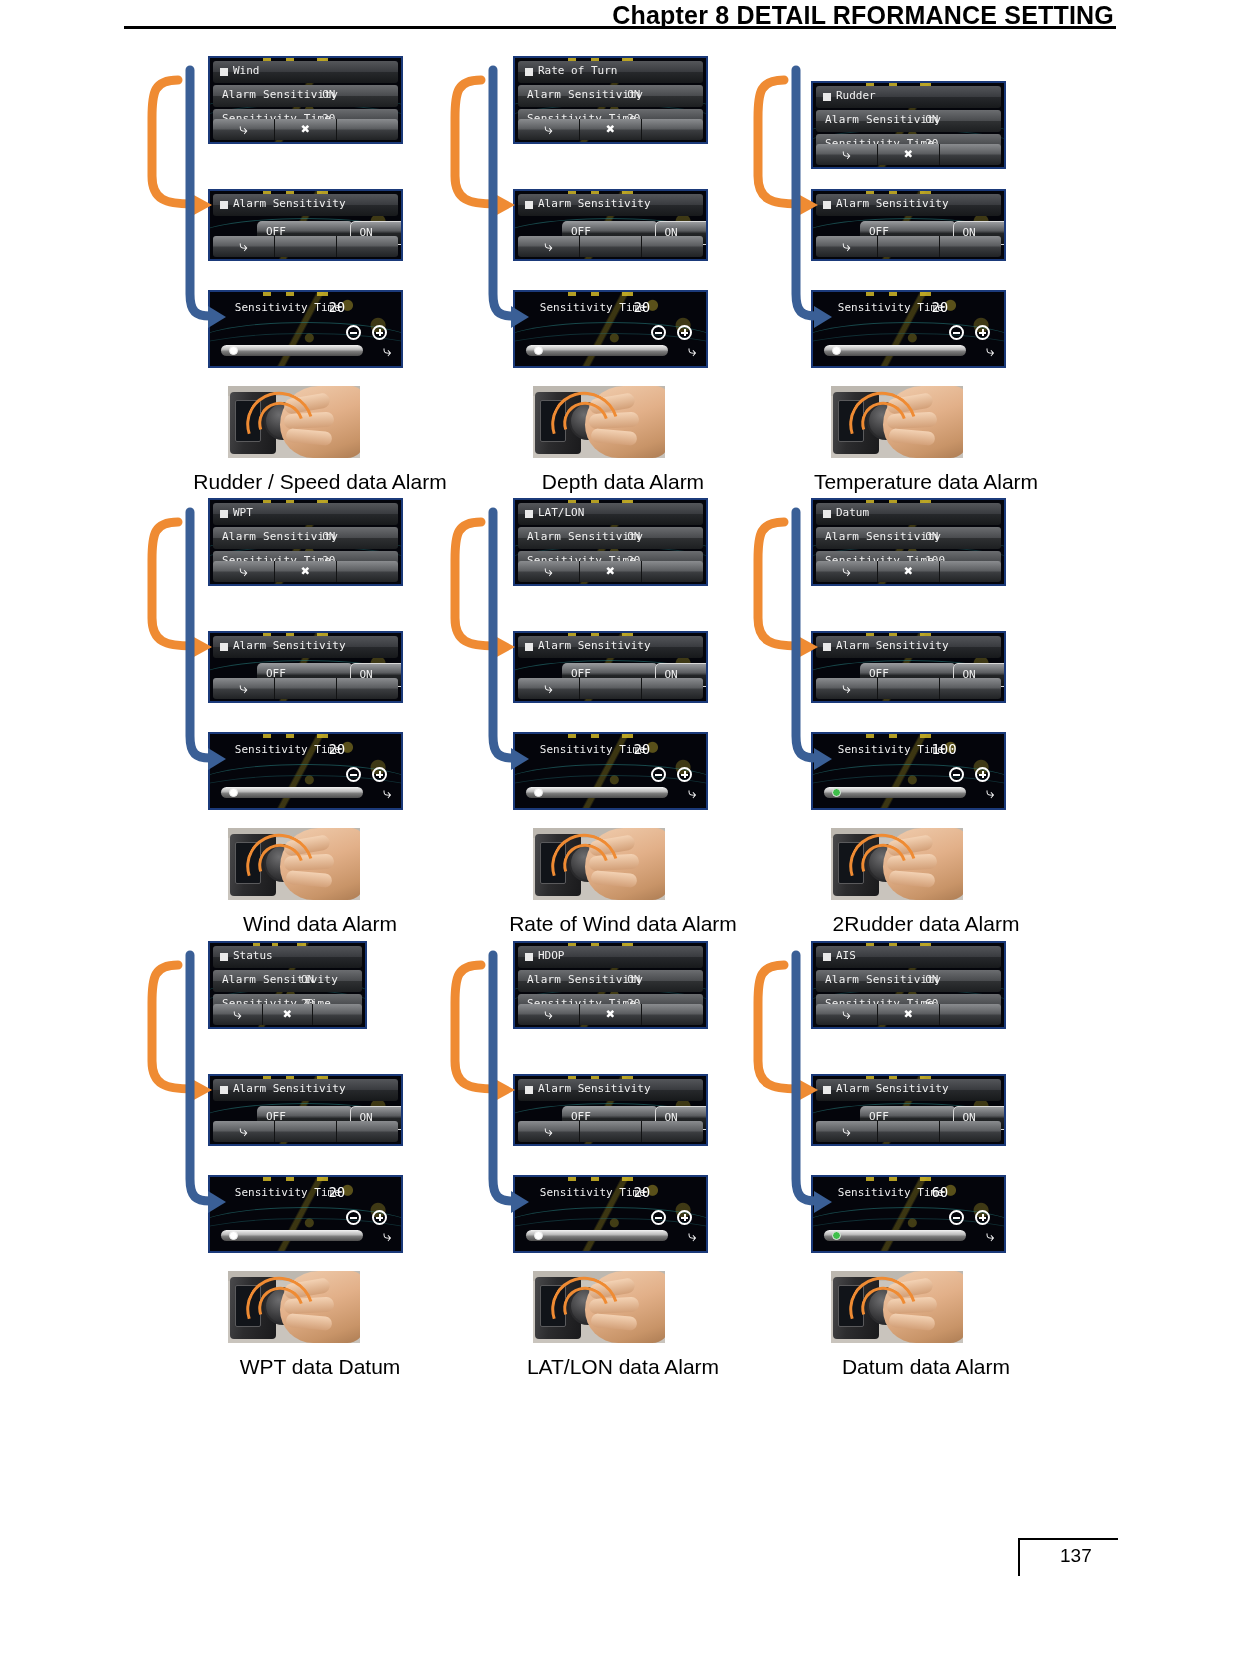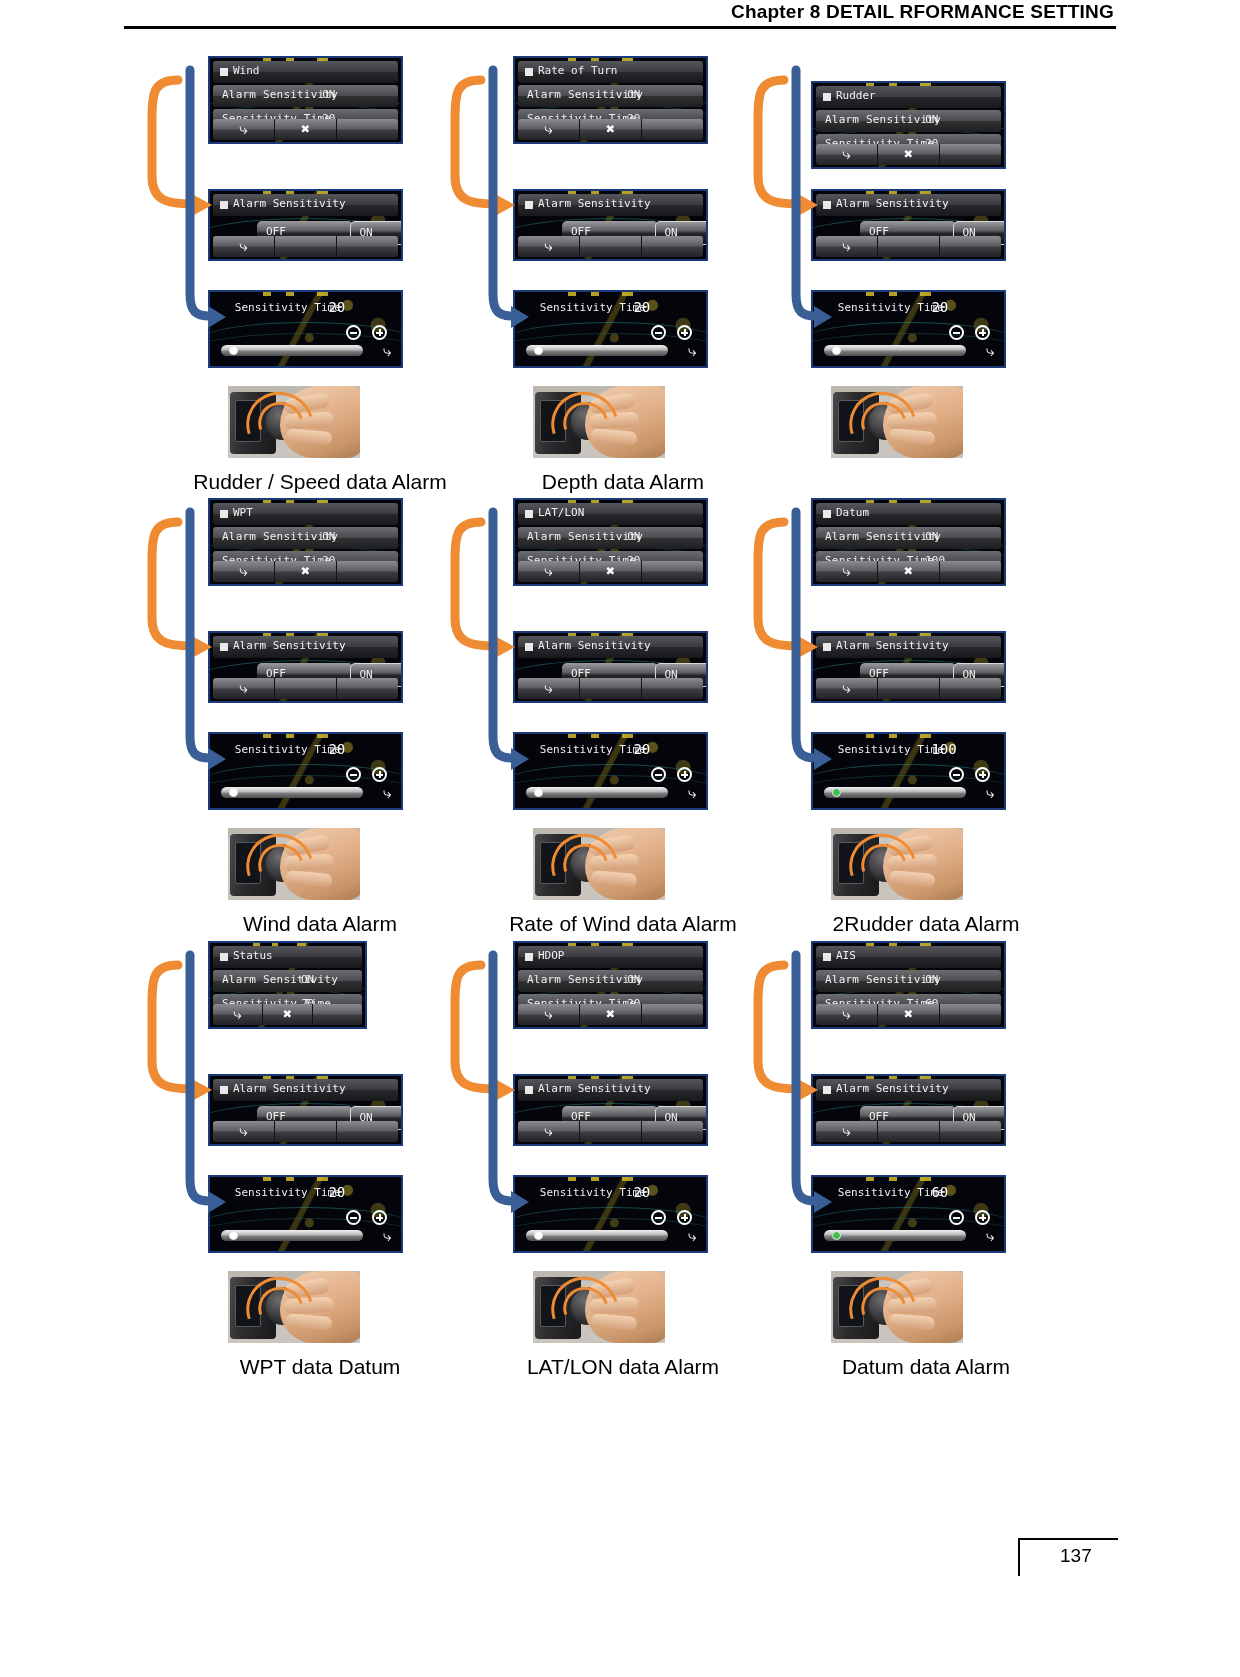--- a/index.html
+++ b/index.html
@@ -10,21 +10,21 @@
     position:relative;
     overflow:hidden;
   }
 
   
   .page-header{
     position:absolute;left:0;top:0;width:1240px;height:34px;
   }
   .header-title{
     position:absolute;right:126px;top:1px;
-    font-size:19px;font-weight:bold;color:#000;
+    font-size:25px;font-weight:bold;color:#000;
     letter-spacing:0.2px;white-space:nowrap;
   }
   .header-rule{
     position:absolute;left:124px;top:26px;width:992px;height:3px;background:#000;
   }
 
   
   .footer-box{
     position:absolute;left:1018px;top:1538px;width:98px;height:36px;
     border-left:2px solid #000;border-top:2px solid #000;
@@ -490,20 +490,21 @@
       <div class="devscr"></div>
     </div>
     <div class="knob"></div>
     <div class="hand"></div>
     <div class="finger f1"></div>
     <div class="finger f2"></div>
     <div class="finger f3"></div>
     <div class="swirl"></div>
     <div class="swirl2"></div>
   </div>
+  <div class="cell-caption" style="top:422px;">Temperature data Alarm</div>
     </div>
     <div class="cell" style="left: 120px; top: 442px;">
   <div class="screen" style="left:88px;top:8px;width:195px;height:88px;">
     <div class="map"></div>
     <div class="mapline"></div>
     <div class="mapline2"></div>
     <div class="topstrip"></div>
     <div class="row row-title" style="top:3px;">
       <span class="sq"></span>
       <span class="titletext">WPT</span>

